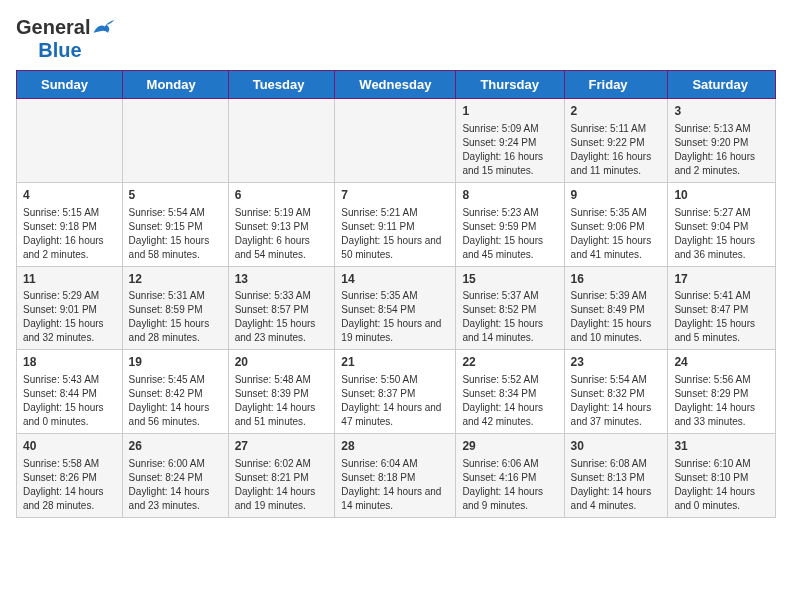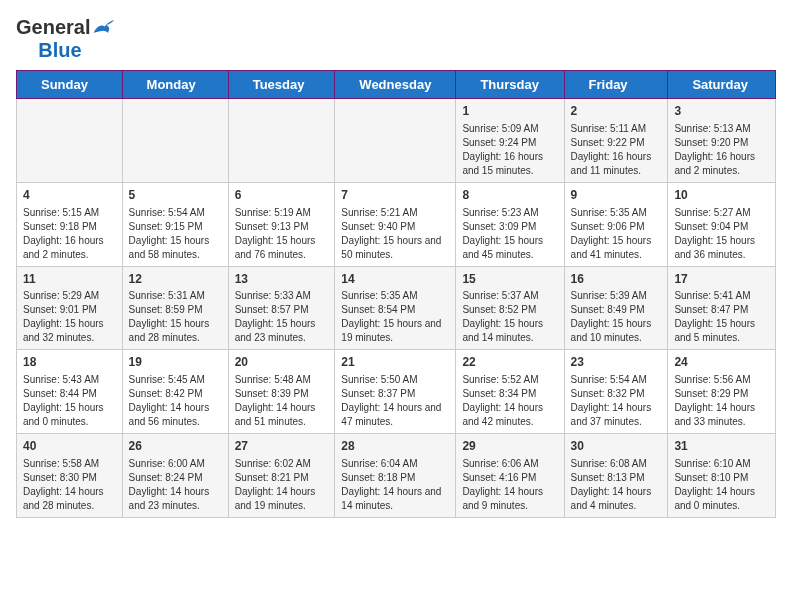--- a/index.html
+++ b/index.html
@@ -156,32 +156,32 @@
         <td>
           <span class="day-number">5</span>
           <div class="day-info">Sunrise: 5:54 AM</div>
           <div class="day-info">Sunset: 9:15 PM</div>
           <div class="day-info">Daylight: 15 hours and 58 minutes.</div>
         </td>
         <td>
           <span class="day-number">6</span>
           <div class="day-info">Sunrise: 5:19 AM</div>
           <div class="day-info">Sunset: 9:13 PM</div>
-          <div class="day-info">Daylight: 15 hours and 76 minutes.</div>
+          <div class="day-info">Daylight: 6 hours and 54 minutes.</div>
         </td>
         <td>
           <span class="day-number">7</span>
           <div class="day-info">Sunrise: 5:21 AM</div>
-          <div class="day-info">Sunset: 9:40 PM</div>
+          <div class="day-info">Sunset: 9:11 PM</div>
           <div class="day-info">Daylight: 15 hours and 50 minutes.</div>
         </td>
         <td>
           <span class="day-number">8</span>
           <div class="day-info">Sunrise: 5:23 AM</div>
-          <div class="day-info">Sunset: 3:09 PM</div>
+          <div class="day-info">Sunset: 9:59 PM</div>
           <div class="day-info">Daylight: 15 hours and 45 minutes.</div>
         </td>
         <td>
           <span class="day-number">9</span>
           <div class="day-info">Sunrise: 5:35 AM</div>
           <div class="day-info">Sunset: 9:06 PM</div>
           <div class="day-info">Daylight: 15 hours and 41 minutes.</div>
         </td>
         <td>
           <span class="day-number">10</span>
@@ -275,21 +275,21 @@
           <span class="day-number">24</span>
           <div class="day-info">Sunrise: 5:56 AM</div>
           <div class="day-info">Sunset: 8:29 PM</div>
           <div class="day-info">Daylight: 14 hours and 33 minutes.</div>
         </td>
       </tr>
       <tr>
         <td>
           <span class="day-number">40</span>
           <div class="day-info">Sunrise: 5:58 AM</div>
-          <div class="day-info">Sunset: 8:30 PM</div>
+          <div class="day-info">Sunset: 8:26 PM</div>
           <div class="day-info">Daylight: 14 hours and 28 minutes.</div>
         </td>
         <td>
           <span class="day-number">26</span>
           <div class="day-info">Sunrise: 6:00 AM</div>
           <div class="day-info">Sunset: 8:24 PM</div>
           <div class="day-info">Daylight: 14 hours and 23 minutes.</div>
         </td>
         <td>
           <span class="day-number">27</span>

